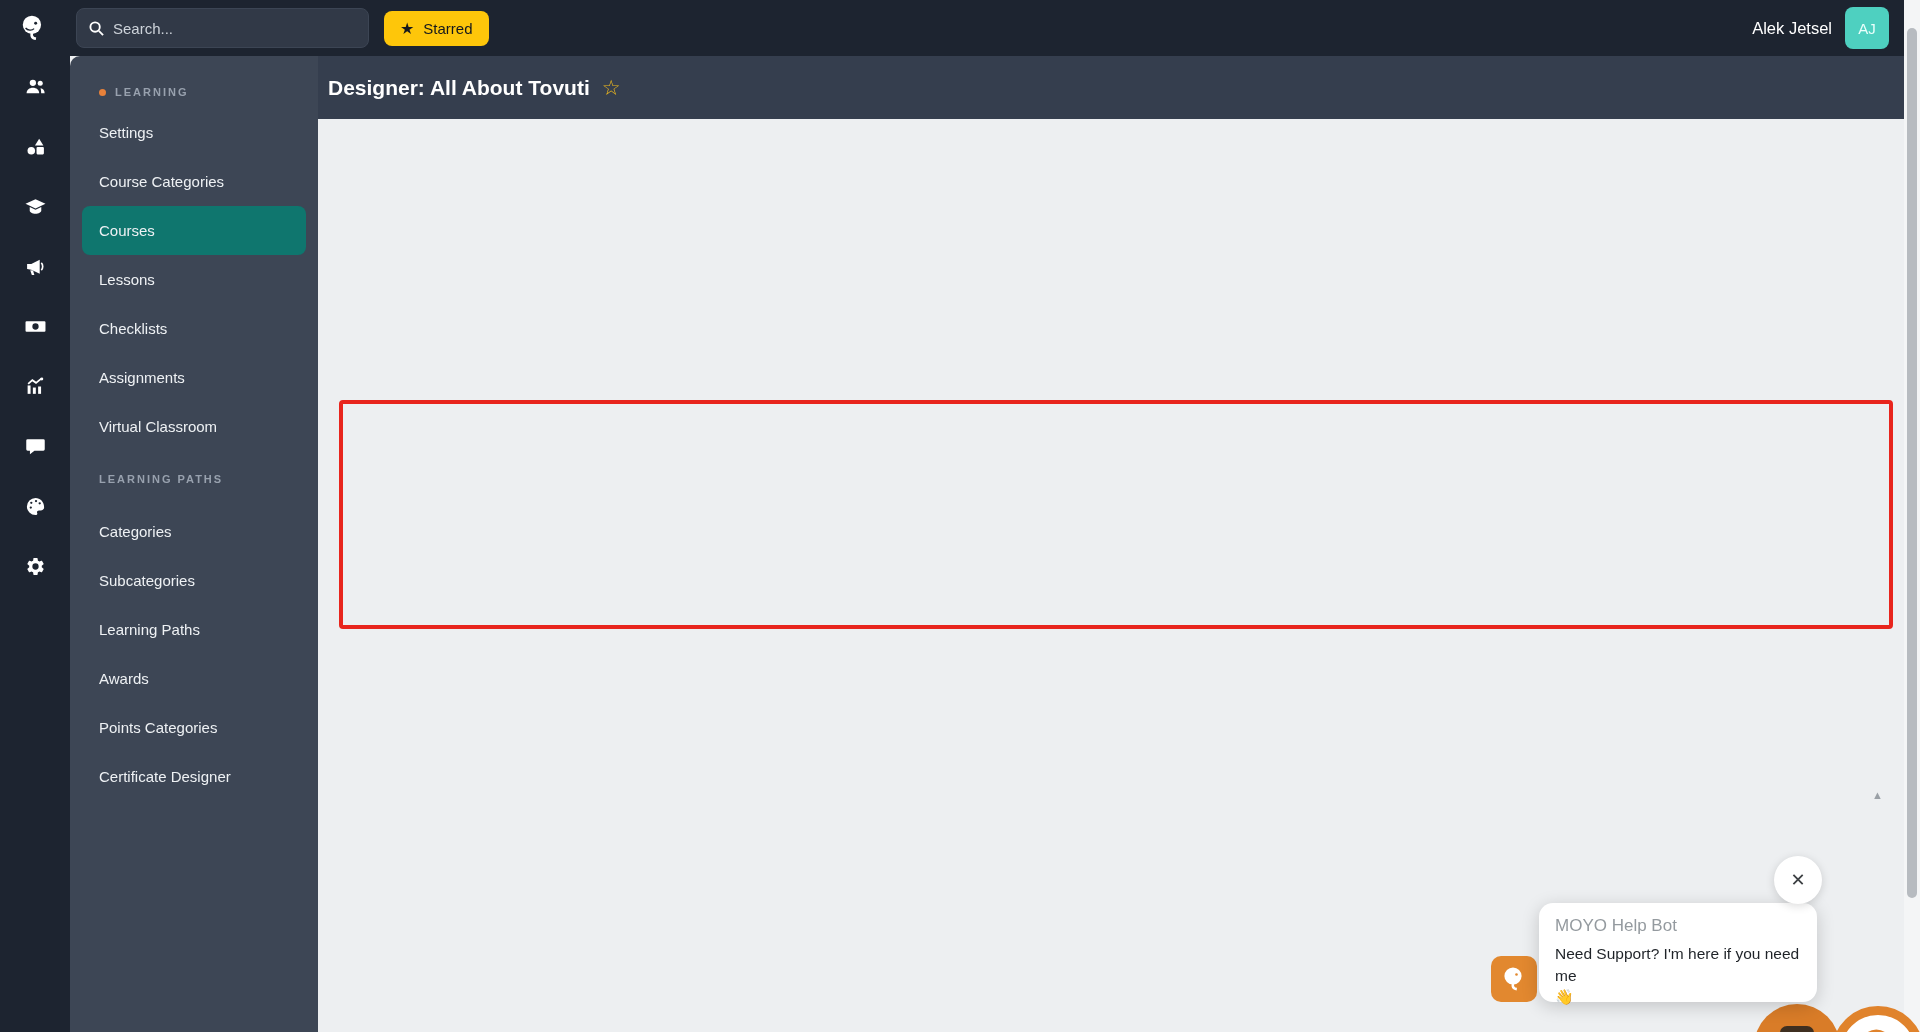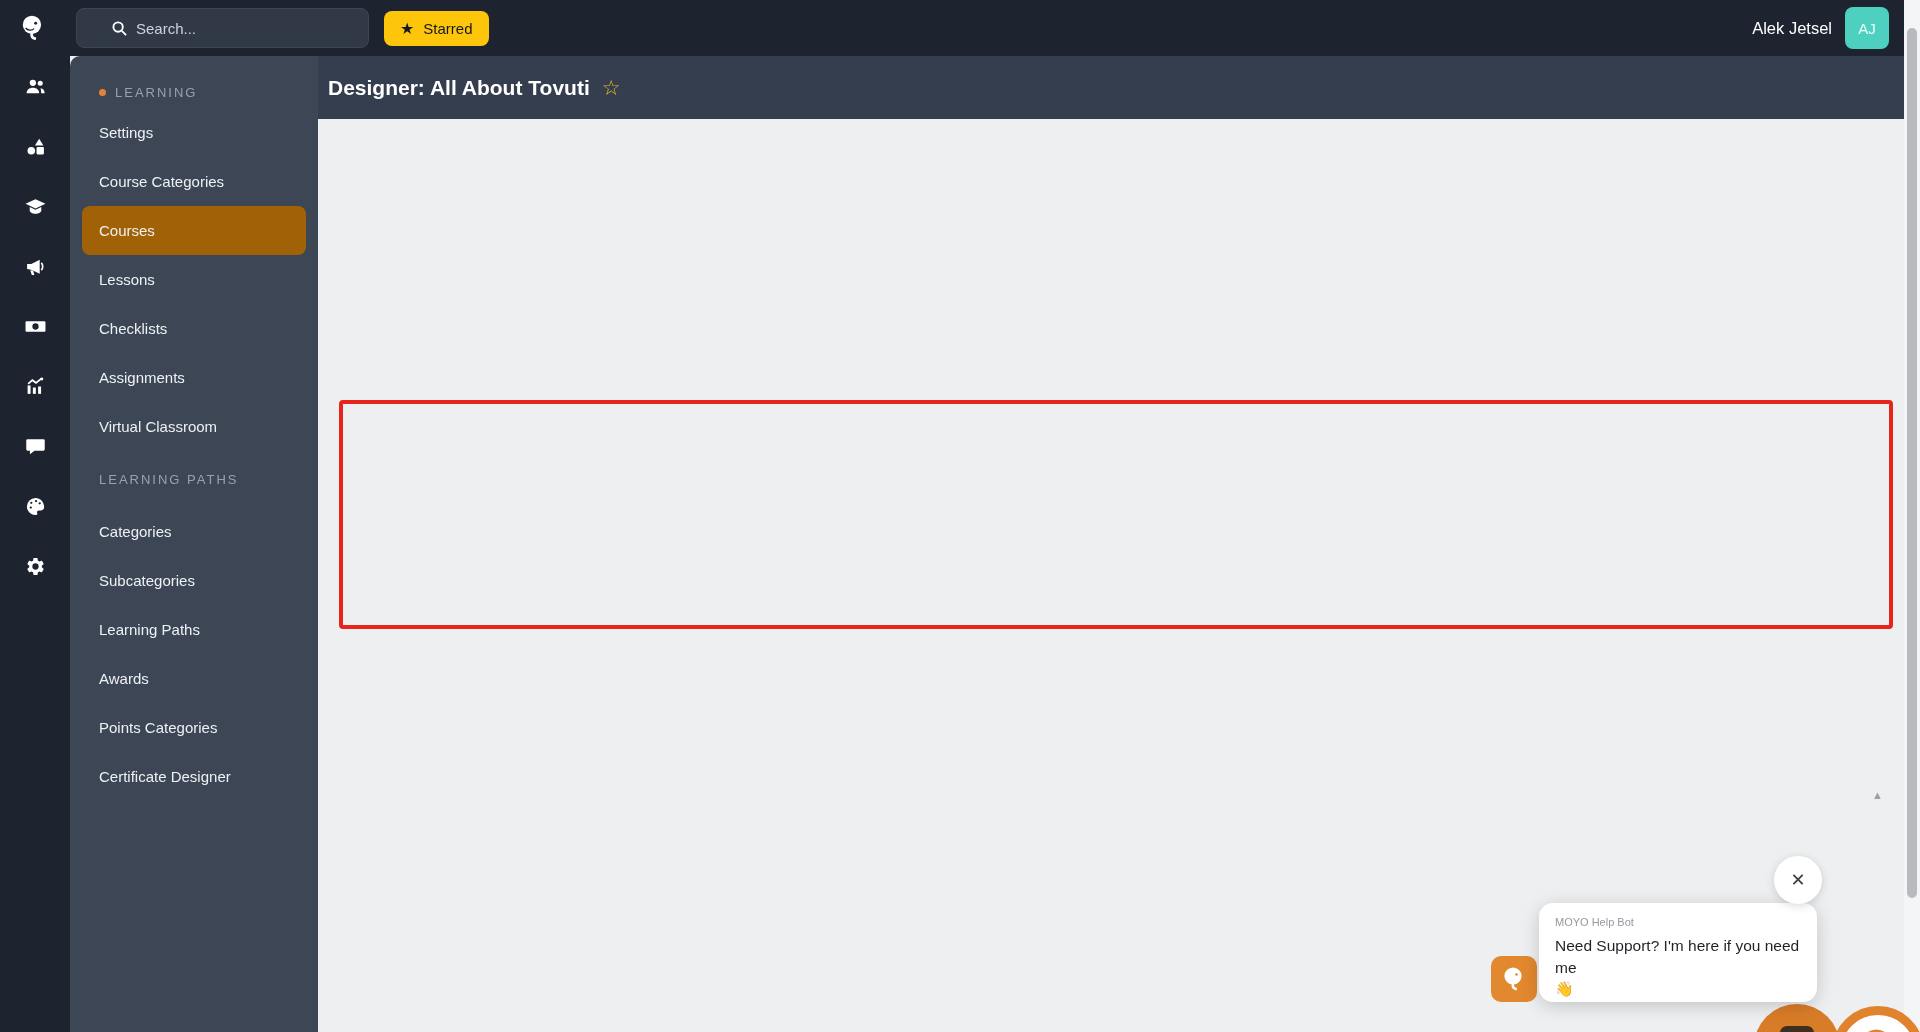--- a/index.html
+++ b/index.html
@@ -3,43 +3,43 @@
 <meta charset="utf-8">
 <style>
   * { margin:0; padding:0; box-sizing:border-box; }
   html,body { width:1920px; height:1032px; overflow:hidden; }
   body { font-family:"Liberation Sans","DejaVu Sans",sans-serif; background:#edeff1; position:relative; }
   .abs { position:absolute; }
 
   
   .topbar { left:0; top:0; width:1904px; height:56px; background:#1d2430; display:flex; align-items:center; z-index:5; }
   .logo { width:38px; height:38px; margin-left:14px; display:flex; align-items:center; justify-content:center; }
-  .searchbox { margin-left:24px; width:293px; height:40px; background:#313947; border:1px solid #3c4554; border-radius:8px; display:flex; align-items:center; padding:0 12px;justify-content:flex-end; }
+  .searchbox { margin-left:24px; width:293px; height:40px; background:#313947; border:1px solid #3c4554; border-radius:8px; display:flex; align-items:center; padding:0 12px; }
   .searchbox input { background:transparent; border:none; outline:none; color:#e8ebee; font-size:15px; margin-left:9px; width:220px; font-family:inherit; }
   .searchbox input::placeholder { color:#cdd3da; }
   .btn-starred { margin-left:15px; height:35px; padding:0 16px; background:#fec60a; border:none; border-radius:8px; display:flex; align-items:center; gap:9px; font-size:15px; font-weight:500; color:#15181d; cursor:pointer; font-family:inherit; }
   .btn-starred .star { font-size:16px; }
   .top-right { margin-left:auto; display:flex; align-items:center; margin-right:15px; }
   .username { color:#fff; font-size:16.5px; margin-right:13px; }
   .avatar { width:44px; height:42px; border-radius:8px; background:#4ed0c0; color:#eafffb; display:flex; align-items:center; justify-content:center; font-size:15px; }
 
   
   .rail { left:0; top:56px; width:70px; height:976px; background:#1d2430; display:flex; flex-direction:column; align-items:center; padding-top:0; z-index:4; }
   .rail-item { width:70px; height:60px; display:flex; align-items:center; justify-content:center; cursor:pointer; }
   .rail-item svg { width:21px; height:21px; fill:#ffffff; }
 
   
   .sidebar { left:70px; top:56px; width:248px; height:976px; background:#3d4655; border-top-left-radius:10px; padding-top:20px; z-index:4; }
   .sec-head { height:32px; display:flex; align-items:center; padding-left:29px; gap:9px; }
   .sec-head.tall { height:56px; } .sec-head.mid { height:52px; }
   .sec-dot { width:7px; height:7px; border-radius:50%; background:#e8813a; }
-  .sec-label { color:#98a1ae; font-size:13px; font-weight:400; letter-spacing:2px; }
+  .sec-label { color:#98a1ae; font-size:11px; font-weight:700; letter-spacing:2px; }
   .nav-list { list-style:none; }
   .nav-list li { height:49px; line-height:49px; padding-left:29px; color:#eef1f4; font-size:15px; cursor:pointer; }
-  .nav-list.sec1 li:nth-child(3) { background:#a16207; border-radius:8px; margin:0 12px; padding-left:17px; }
+  .nav-list.sec1 li:nth-child(3) { background:#0f766e; border-radius:8px; margin:0 12px; padding-left:17px; }
 
   
   .main-header { left:318px; top:56px; width:1586px; height:63px; background:#353e4e; display:flex; align-items:center; padding-left:10px; z-index:3; }
   .page-title { color:#fff; font-size:21px; font-weight:700; }
   .title-star { color:#f0b91d; font-size:21px; margin-left:12px; cursor:pointer; }
 
   
   .panel { left:318px; top:119px; width:1586px; height:913px; background:#edeff1; border-top-left-radius:14px; z-index:1; }
 
   .card { position:absolute; background:#fff; border-radius:10px; box-shadow:0 1px 3px rgba(30,40,60,.10); }
@@ -93,21 +93,21 @@
   .act-btn svg { width:17px; height:17px; fill:#1b87ca; }
   .tbl-arrow { left:1872px; top:789px; color:#9aa0a6; font-size:11px; z-index:2; }
 
   
   .scroll-track { left:1904px; top:0; width:16px; height:1032px; background:#f4f5f6; z-index:6; }
   .scroll-thumb { position:absolute; left:3px; top:28px; width:10px; height:870px; border-radius:5px; background:#b7bbc0; cursor:pointer; }
 
   
   .chat-avatar { left:1491px; top:956px; width:46px; height:46px; border-radius:10px; background:#e2882f; display:flex; align-items:center; justify-content:center; z-index:7; }
   .chat-bubble { left:1539px; top:903px; width:278px; height:99px; background:#fff; border-radius:14px; box-shadow:0 4px 18px rgba(0,0,0,.18); padding:13px 16px; z-index:8; }
-  .bot-name { font-size:11px; color:#949a9f; }
+  .bot-name { font-size:17px; color:#949a9f; }
   .bot-msg { font-size:15.5px; color:#1f2328; margin-top:7px; line-height:1.4; }
   .bot-wave { font-size:15px; margin-top:2px; }
   .chat-close { left:1774px; top:856px; width:48px; height:48px; border-radius:50%; background:#fff; box-shadow:0 2px 10px rgba(0,0,0,.15); display:flex; align-items:center; justify-content:center; font-size:18px; color:#3c4043; cursor:pointer; z-index:9; }
   .launcher1 { left:1754px; top:1004px; width:86px; height:86px; border-radius:50%; background:#d97c28; z-index:7; display:flex; justify-content:center; }
   .launcher1 .robot { width:34px; height:24px; background:#3f2f20; border-radius:7px; margin-top:22px; }
   .launcher2 { left:1832px; top:1006px; width:92px; height:92px; border-radius:50%; background:#fff; border:9px solid #e0832c; z-index:7; display:flex; align-items:flex-start; justify-content:center; }
 </style>
 </head>
 <body>
 

